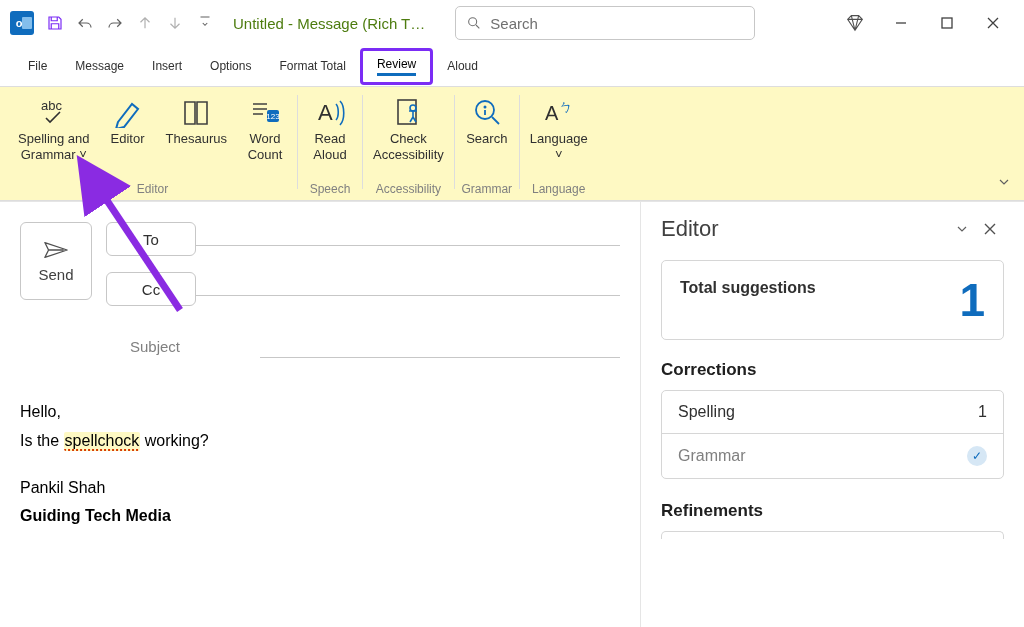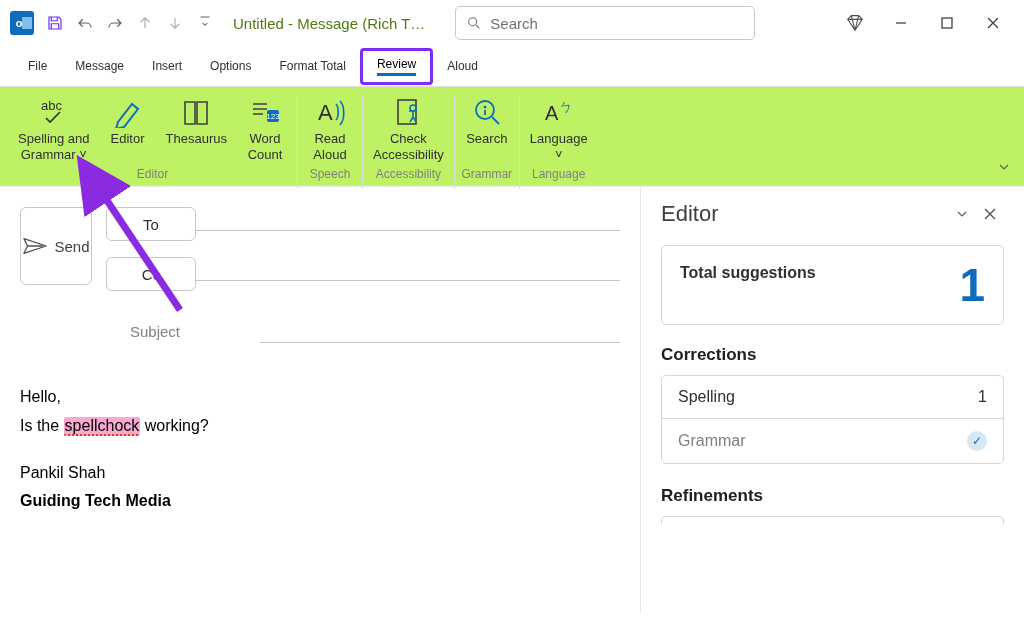--- a/index.html
+++ b/index.html
@@ -19,48 +19,48 @@
   .win-ctrl svg { width:14px; height:14px; }
   .diamond-icon svg { width:22px; height:22px; }
   
   
   .menu-row { height: 40px; display:flex; align-items:center; padding: 0 14px; gap: 0; }
   .menu-item { padding: 6px 14px; font-size: 12px; color:#303030; border-radius:4px; }
   .menu-item.active { border: 3px solid #7b2cf5; color:#000; }
   .menu-item.active .underline { display:block; height:3px; background:#0f6cbd; margin-top:2px; }
   
   
-  .ribbon { border-top: 1px solid #ddd; border-bottom: 1px solid #ddd; padding: 4px 10px 0 10px; display:flex; align-items:flex-start; position:relative; height: 100px; background:#bef264;}
+  .ribbon { border-top: 1px solid #ddd; border-bottom: 1px solid #ddd; padding: 4px 10px 0 10px; display:flex; align-items:flex-start; position:relative; height: 115px; background:#fef9c3;}
   .rgrp { display:flex; flex-direction:column; align-items:center; height:100%; }
   .rbtns { display:flex; gap:0; }
   .rbtn { display:flex; flex-direction:column; align-items:center; justify-content:flex-start; padding: 4px 8px 0 8px; min-width: 60px; text-align:center; }
   .rbtn .icn { height:34px; display:flex; align-items:center; justify-content:center; }
   .rbtn .lbl { font-size:13px; color:#303030; line-height:1.2; margin-top:2px; }
   .grp-label { font-size:12px; color:#808080; margin-top:auto; margin-bottom:4px; }
   .vsep { width:1px; background:#ddd; margin: 4px 2px; height: 94px; }
   .ribbon-collapse { position:absolute; right:12px; bottom:6px; color:#606060; }
   
   
   .main { display:flex; height: calc(627px - 46px - 40px - 115px); border-top: 1px solid #e5e5e5;}
   .compose { flex:1; padding: 20px 20px 0 20px; overflow:hidden; }
   .editor-pane { width: 384px; border-left: 1px solid #e5e5e5; padding: 14px 20px; overflow-y:auto;}
   
   
   .compose-top { display:flex; gap:14px; }
-  .send-btn { width:72px; height:78px; border:1px solid #c7c7c7; border-radius:6px; display:flex; align-items:center; justify-content:center; gap:6px; font-size:15px; color:#404040;}
+  .send-btn { width:72px; height:78px; border:1px solid #c7c7c7; border-radius:6px; display:flex; flex-direction:column; align-items:center; justify-content:center; gap:6px; font-size:15px; color:#404040;}
   .send-btn svg { width:26px; height:20px; }
   .addr-col { flex:1; }
   .addr-row { display:flex; align-items:flex-start; height:38px; margin-bottom:12px;}
   .pill-btn { width:90px; height:34px; border:1px solid #c7c7c7; border-radius:6px; display:flex; align-items:center; justify-content:center; font-size:15px; color:#303030;}
   .addr-line { flex:1; border-bottom:1px solid #c7c7c7; height:24px; }
   .subj-row { display:flex; align-items:center; margin-top:12px; margin-left:110px;}
   .subj-label { font-size:15px; color:#808080; width:70px;}
   .subj-line { flex:1; border-bottom:1px solid #c7c7c7; height:24px; margin-left:60px;}
   .body-area { margin-top:40px; font-size:16px; color:#000; line-height:1.8;}
-  .misspell { background:#f9a8d4; border-bottom: 2px dotted #d83b01; border-radius:2px; padding:0 1px;}
+  .misspell { background:#fef9c3; border-bottom: 2px dotted #d83b01; border-radius:2px; padding:0 1px;}
   .bold { font-weight:700; }
   
   
   .ep-header { display:flex; align-items:center; margin-bottom:18px; }
   .ep-title { font-size:22px; color:#404040; flex:1; }
   .ep-ctrl { width:28px; color:#606060; display:flex; justify-content:center;}
   .card { border:1px solid #d6d6d6; border-radius:5px; padding:16px 18px; margin-bottom:20px; display:flex; align-items:flex-start;}
   .card .ct { font-size:16px; font-weight:600; color:#303030; flex:1; padding-top:2px;}
   .card .cn { font-size:46px; font-weight:700; color:#0f6cbd; line-height:1;}
   .sec-title { font-size:17px; font-weight:700; color:#202020; margin: 8px 0 10px 0;}

